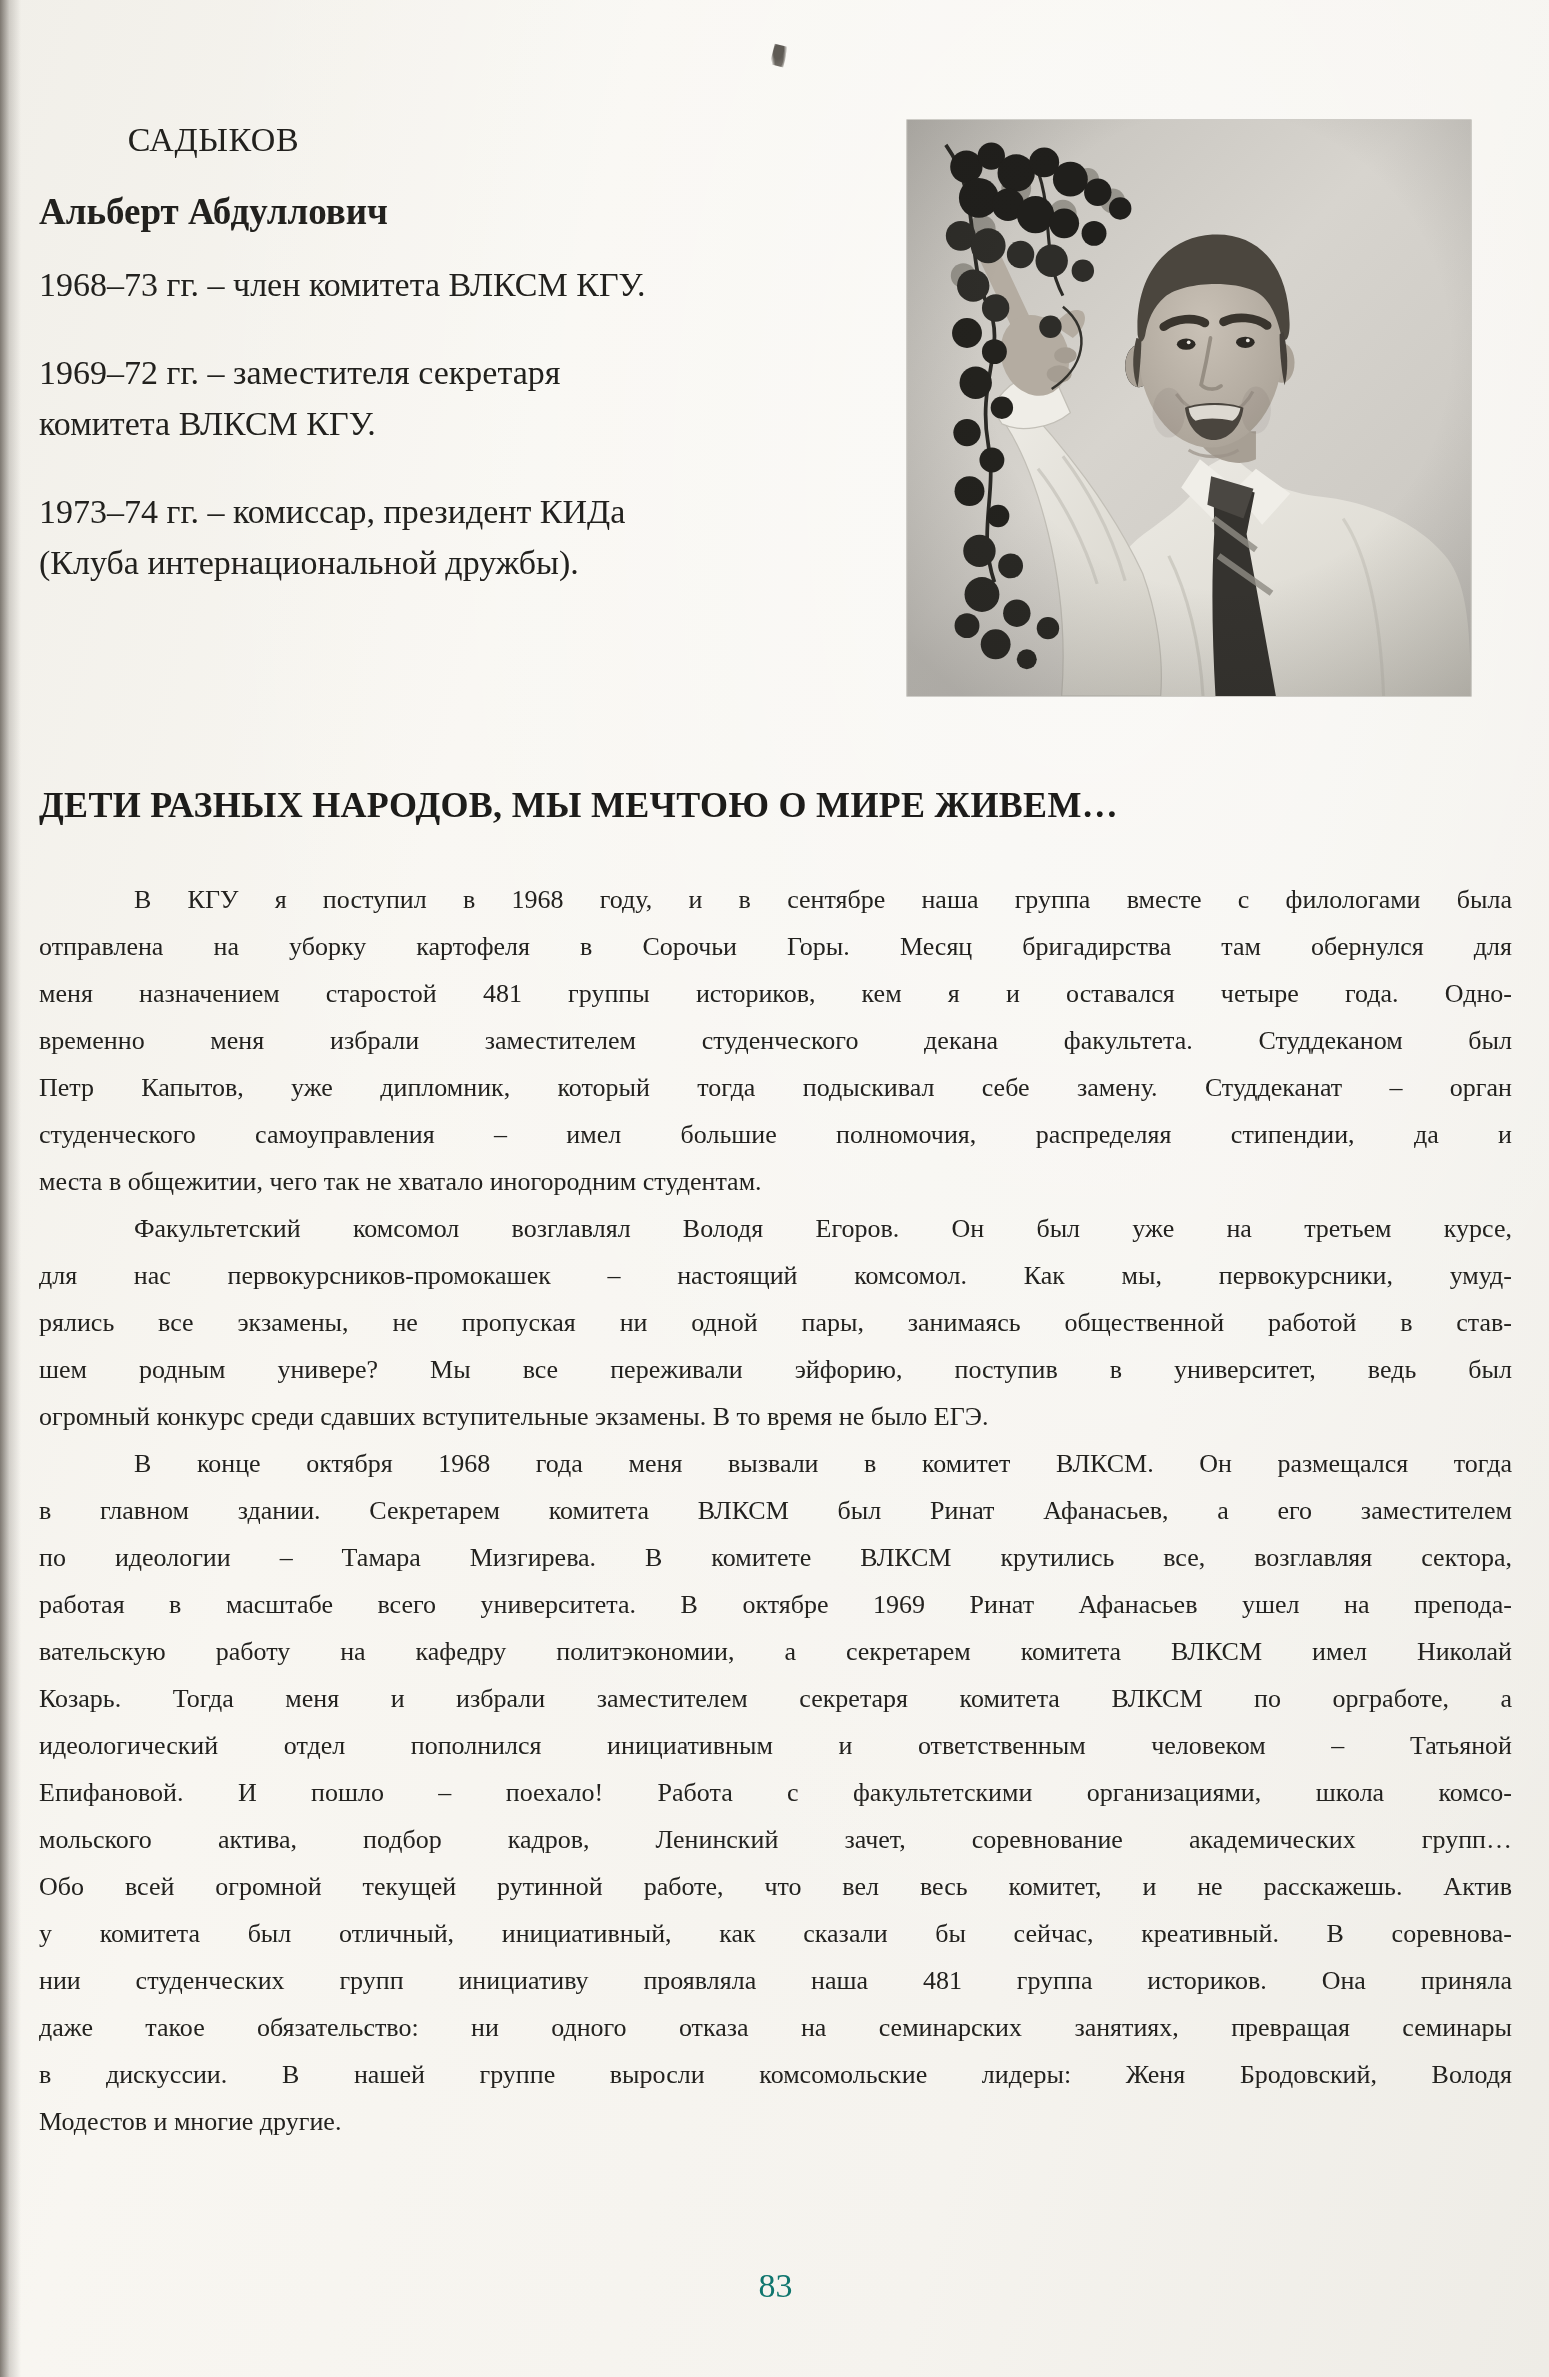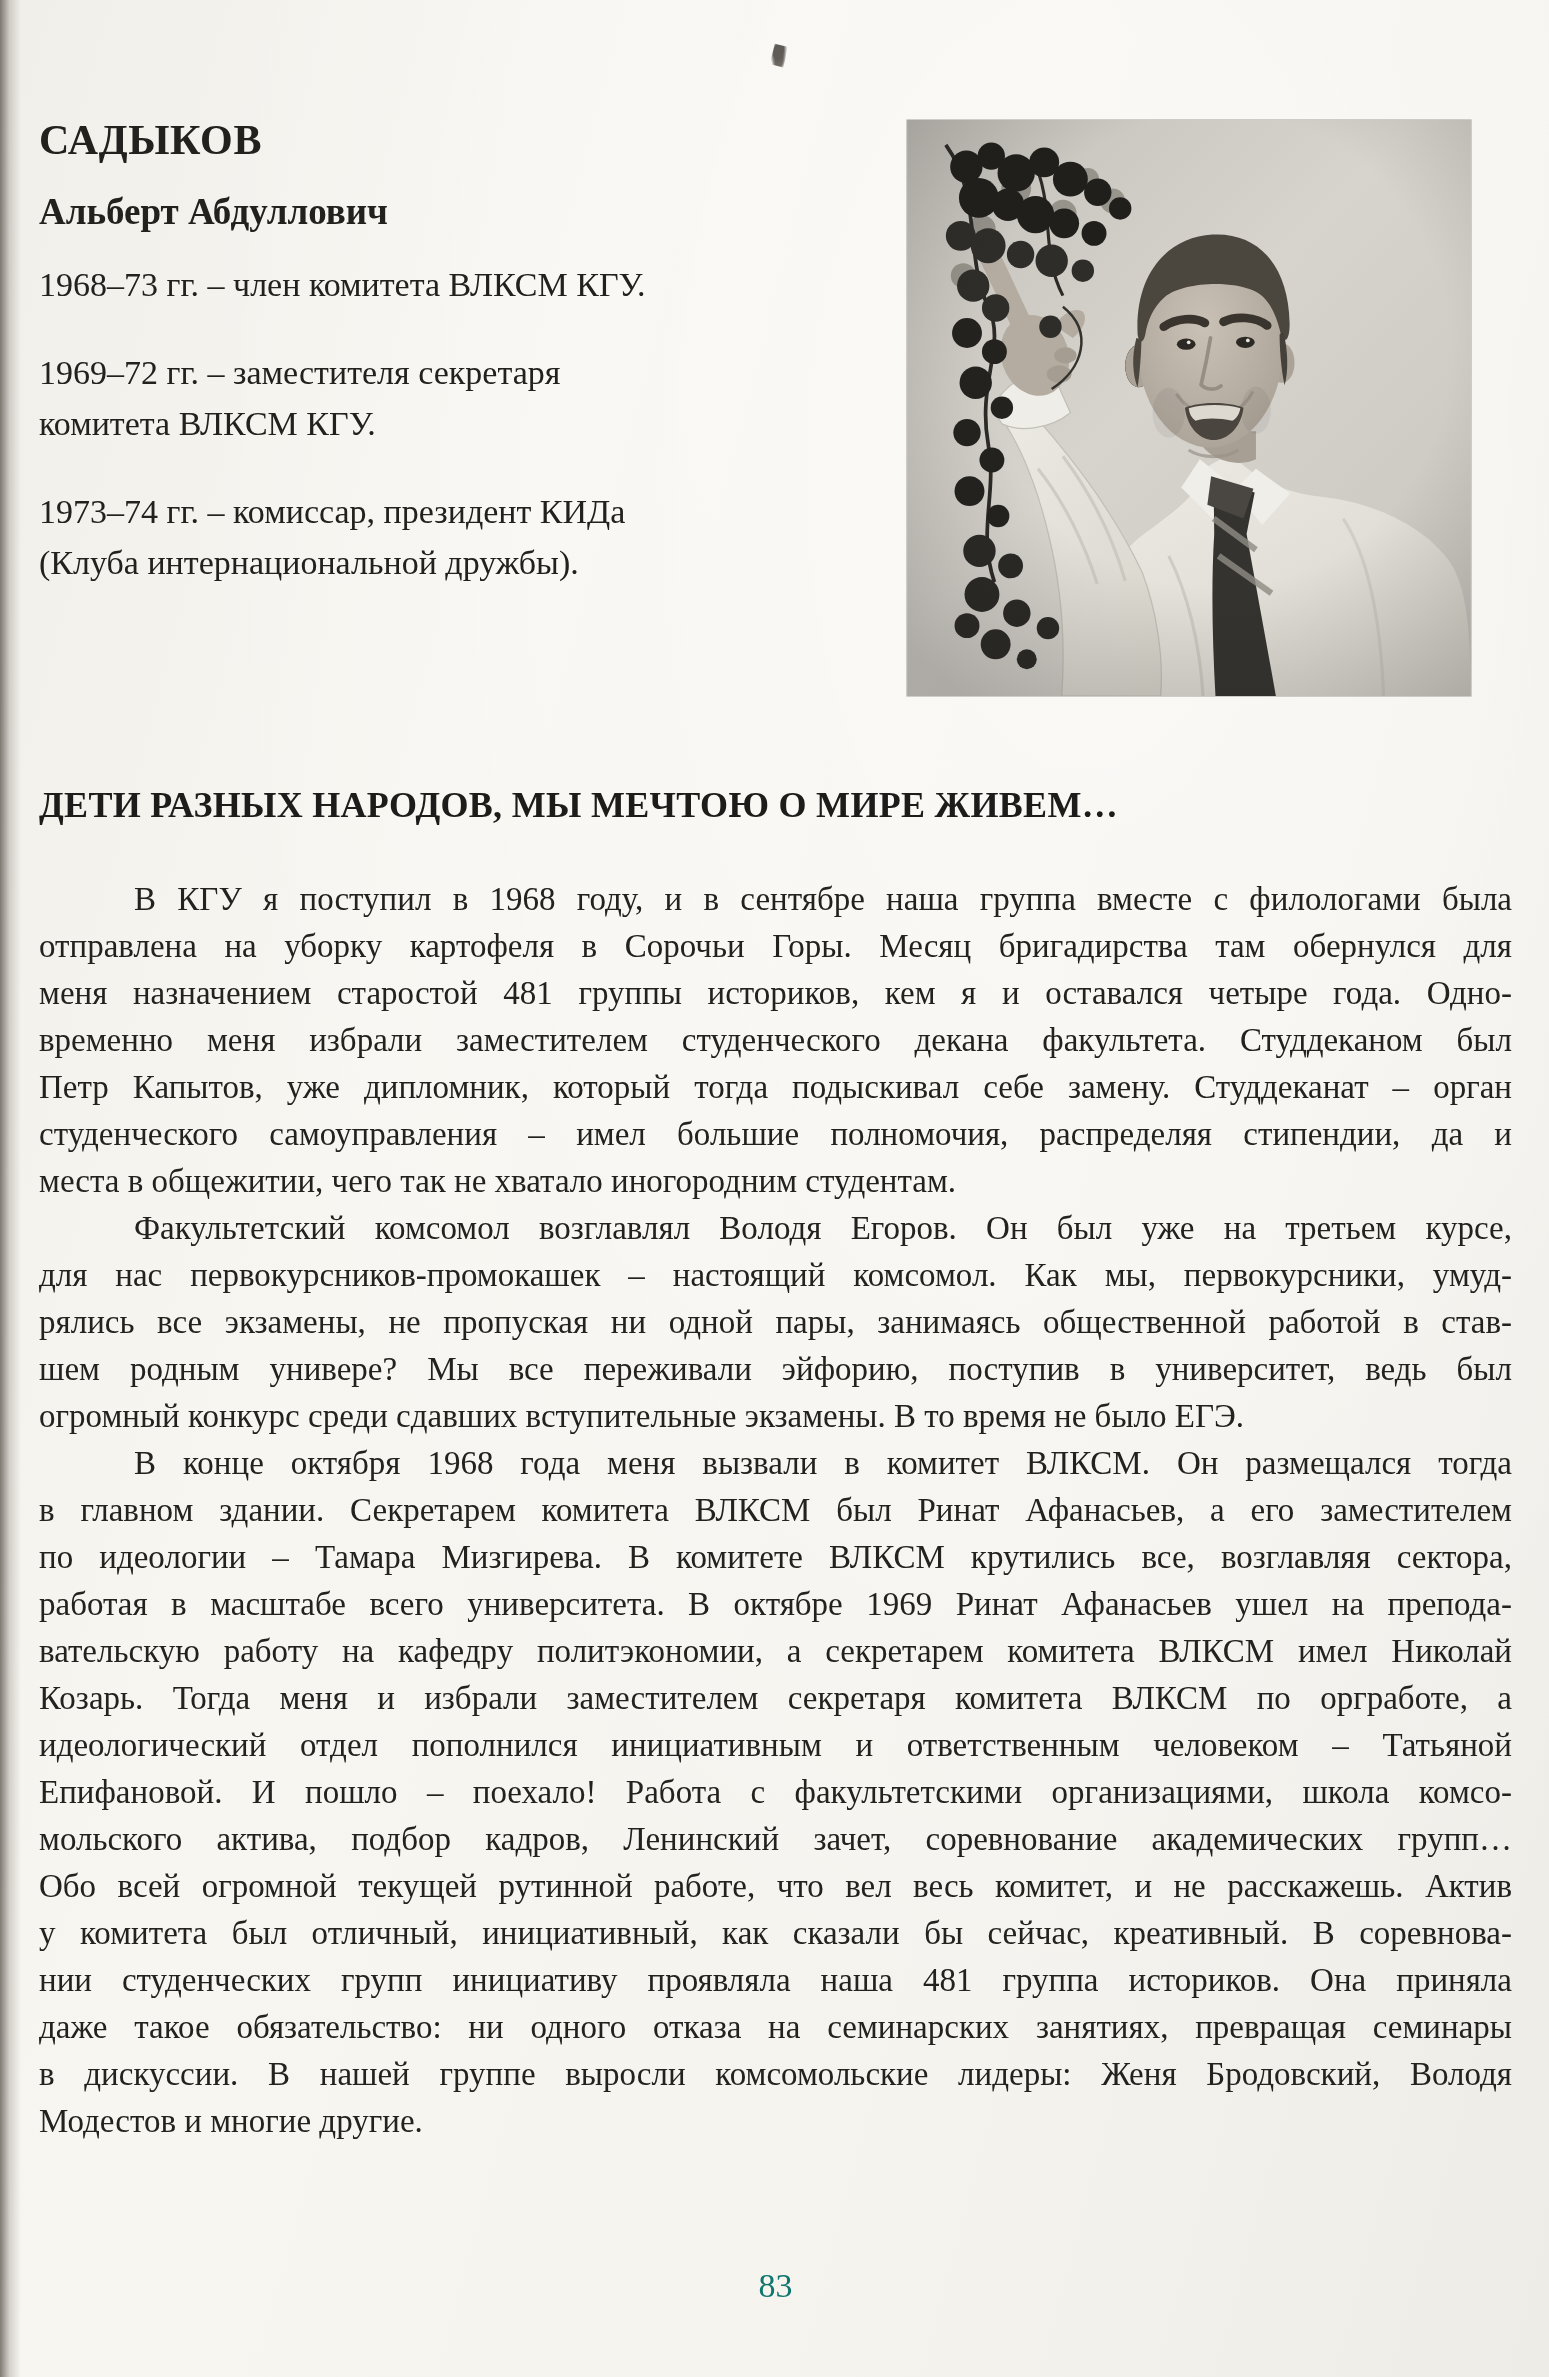--- a/index.html
+++ b/index.html
@@ -16,37 +16,37 @@
     position:absolute;left:0;top:0;bottom:0;width:21px;
     background:linear-gradient(to right, rgba(48,40,32,0.60), rgba(48,40,32,0.18) 45%, rgba(48,40,32,0) 100%);
   }
   .ink-speck{
     position:absolute;left:772px;top:45px;width:13.7px;height:21px;
     background:radial-gradient(ellipse at 40% 30%, #45403a 0 40%, rgba(69,64,58,0) 70%),
                radial-gradient(ellipse at 60% 75%, #57524b 0 30%, rgba(87,82,75,0) 60%);
     transform:rotate(14deg);opacity:.85;
   }
   .name-block{position:absolute;left:39px;top:112px;line-height:56px;}
-  .surname{font-weight:bold;font-size:42px;letter-spacing:0.6px;}
+  .surname{font-weight:normal;font-size:34px;letter-spacing:0.6px;text-align:center;}
   .fullname{font-weight:bold;font-size:37px;margin-top:16px;}
   .bio{position:absolute;left:39px;top:259px;font-size:34px;line-height:51px;}
   .bio-entry{margin-bottom:37px;}
   .photo-frame{
     position:absolute;left:907px;top:120px;width:564px;height:576px;
     box-shadow:0 0 0 0.6px rgba(120,116,108,0.55);
     background:#cdcac4;
   }
   .article-title{
     position:absolute;left:39px;top:784px;width:1473px;
     text-align:left;font-weight:bold;font-size:36px;letter-spacing:0.3px;
     color:#1d1c1a;
   }
   .article-body{
     position:absolute;left:39px;top:876px;width:1473px;
-    font-size:33px;line-height:47px;color:#23221f;
+    font-size:26px;line-height:47px;color:#23221f;
   }
   .line{text-align:justify;text-align-last:justify;}
   .line.first{padding-left:95px;}
   .line.last{text-align-last:left;}
   .page-number{
     position:absolute;left:39px;top:2267px;width:1473px;
     text-align:center;font-size:34px;color:#0f766e;
   }
 </style>
 </head>

